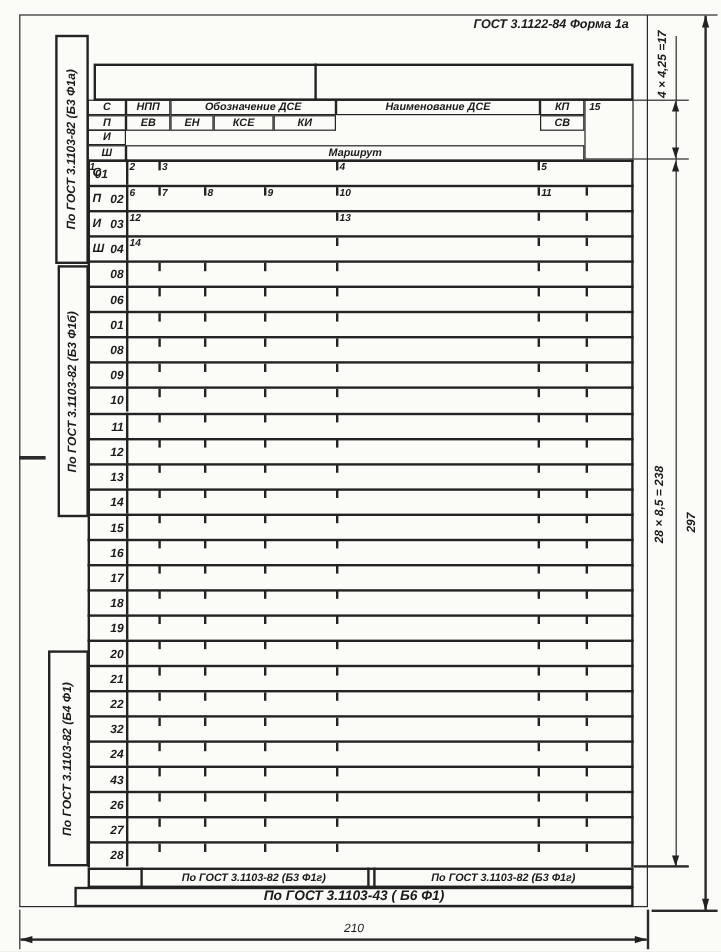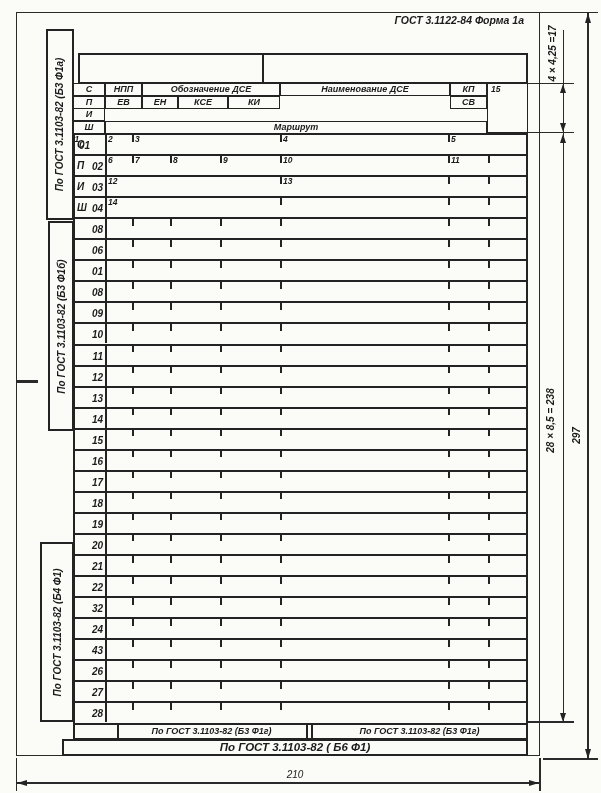--- a/index.html
+++ b/index.html
@@ -331,21 +331,21 @@
       <div class="tick" style="left: 448px; top: 702.85px;"></div>
       <div class="tick" style="left: 488px; top: 702.85px;"></div>
     </div>
 
   <div class="bx" style="left:73px;top:722.5px;width:455px;height:17px;"></div>
   <div class="vline" style="left:117px;top:722.5px;height:17px;"></div>
   <div class="vline" style="left:306px;top:722.5px;height:17px;"></div>
   <div class="vline" style="left:311px;top:722.5px;height:17px;"></div>
   <div class="abs flexc it" style="left:117px;top:722.5px;width:189px;height:17px;font-size:9px;">По  ГОСТ  3.1103-82   (Б3 Ф1г)</div>
   <div class="abs flexc it" style="left:311px;top:722.5px;width:217px;height:17px;font-size:9px;">По  ГОСТ  3.1103-82   (Б3 Ф1г)</div>
-  <div class="bx flexc it" style="left:62px;top:738.5px;width:466px;height:17.5px;font-size:11.5px;">По  ГОСТ  3.1103-82 ( Б6 Ф1)</div>
+  <div class="bx flexc it" style="left:62px;top:738.5px;width:466px;height:17.5px;font-size:11.5px;">По  ГОСТ  3.1103-43 ( Б6 Ф1)</div>
 
   <div class="thin" style="left:528px;top:82.5px;width:46px;height:1.5px;"></div>
   <div class="thin" style="left:528px;top:131.5px;width:46px;height:1.5px;"></div>
   <div class="thin" style="left:528px;top:721px;width:46px;height:1.5px;"></div>
   <div class="thin" style="left:540px;top:11.5px;width:58px;height:1.5px;"></div>
   <div class="thin" style="left:543px;top:758px;width:55px;height:1.5px;"></div>
 
   <div class="thin" style="left:562.5px;top:30px;width:1.5px;height:54px;"></div>
   <div class="thin" style="left:562.5px;top:84px;width:1.5px;height:49px;"></div>
   <div class="thin" style="left:562.5px;top:133px;width:1.5px;height:589px;"></div>

